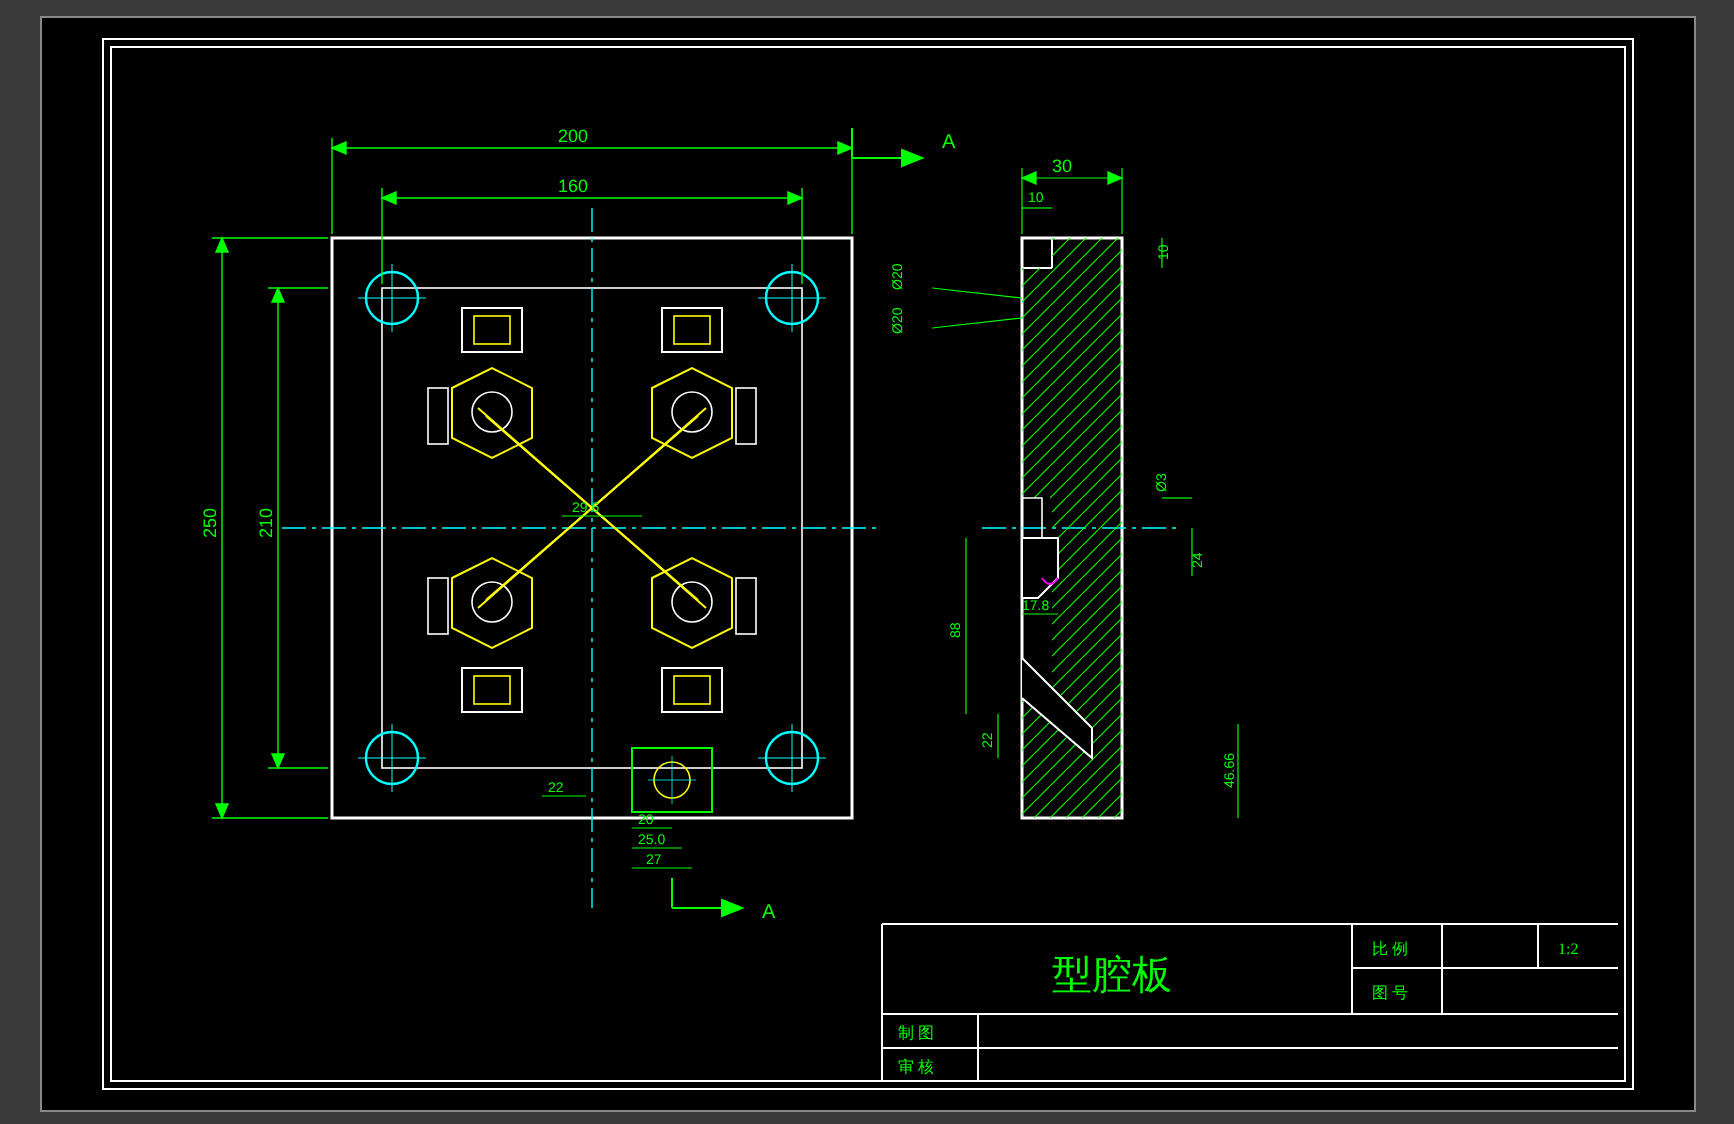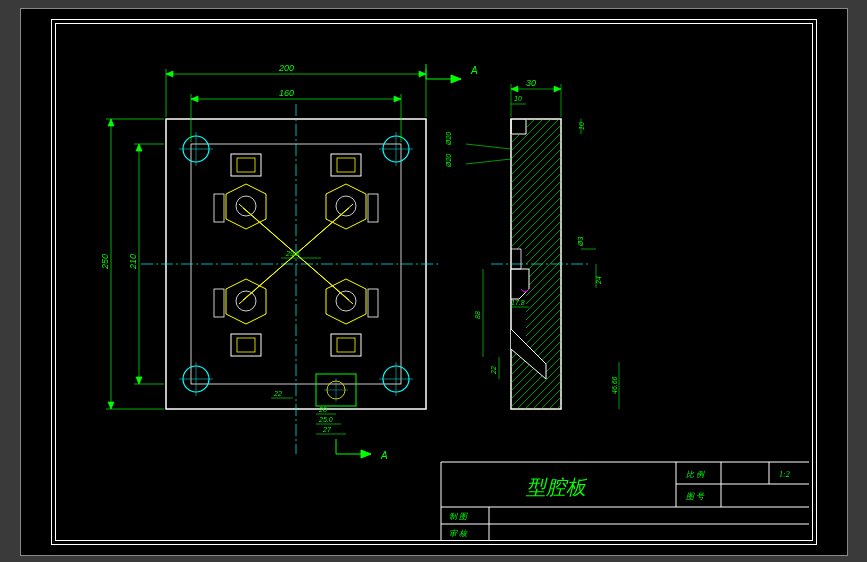--- a/index.html
+++ b/index.html
@@ -7,21 +7,20 @@
     padding: 0;
     background: #3a3a3a;
     font-family: "SimSun", serif;
   }
   .viewport {
     width: 867px;
     height: 562px;
     background: #3a3a3a;
     position: relative;
     overflow: hidden;
-    font-style: italic;
   }
   .canvas {
     position: absolute;
     top: 8px;
     left: 20px;
     width: 826px;
     height: 546px;
     background: #000;
     border: 1px solid #888;
   }

